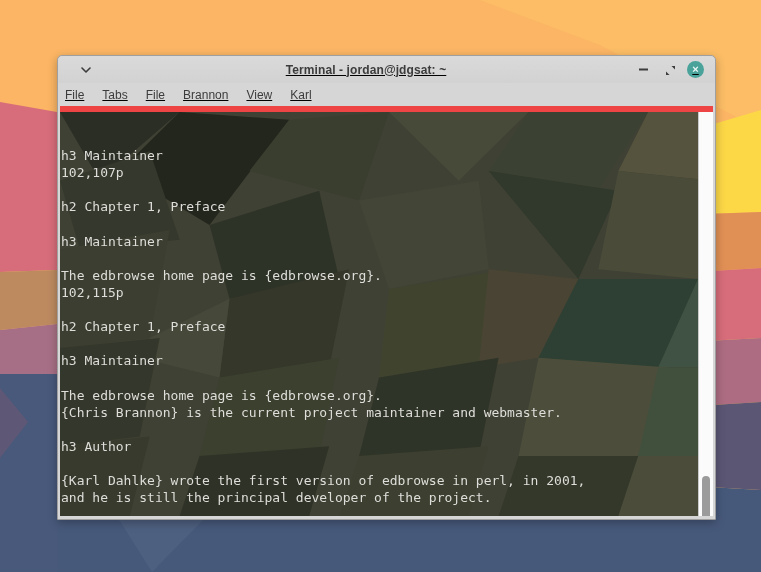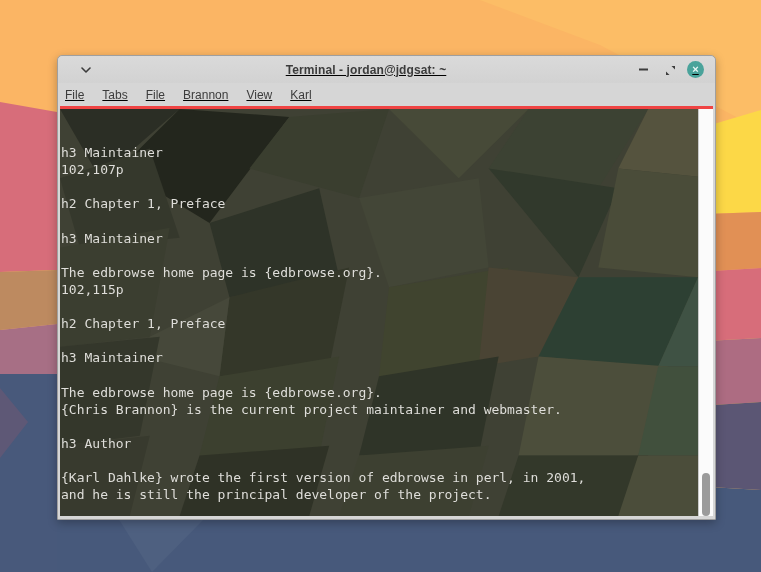--- a/index.html
+++ b/index.html
@@ -26,21 +26,21 @@
   .controls { display:flex; align-items:center; gap:9px; padding-right:2px; }
   .ctrl { width:17px; height:17px; display:flex; align-items:center; justify-content:center; }
   .close-circle { width:17px; height:17px; border-radius:50%; display:flex; align-items:center;
                   justify-content:center; color:#eef7f6; font-size:11px; font-weight:bold; line-height:1; }
 
   .menubar { height:23px; display:flex; align-items:center; gap:4px; padding:0 0; background:#d6d6d6; }
   .menu-item { font-size:12px; color:#3c3c3c; padding:2px 7px; border-radius:3px; cursor:default; }
 
   
   .term-frame { flex:1; margin:0 2px 3px 2px; position:relative; background:#3d3f32; overflow:hidden;
-                border-top:3px solid #ef4444; }
+                border-top:6px solid #ef4444; }
   .term-bg { position:absolute; left:0; top:0; width:100%; height:100%; }
   .term-text {
     position:absolute; left:0; top:1px; right:15px; bottom:0; padding-left:1px;
     font-family:"DejaVu Sans Mono","Liberation Mono",monospace;
     font-size:13px; line-height:17.1px; color:#dfdeda;
     white-space:pre; overflow:hidden; z-index:2;
   }
   .tline { height:17.1px; }
 
   .scrollbar {

